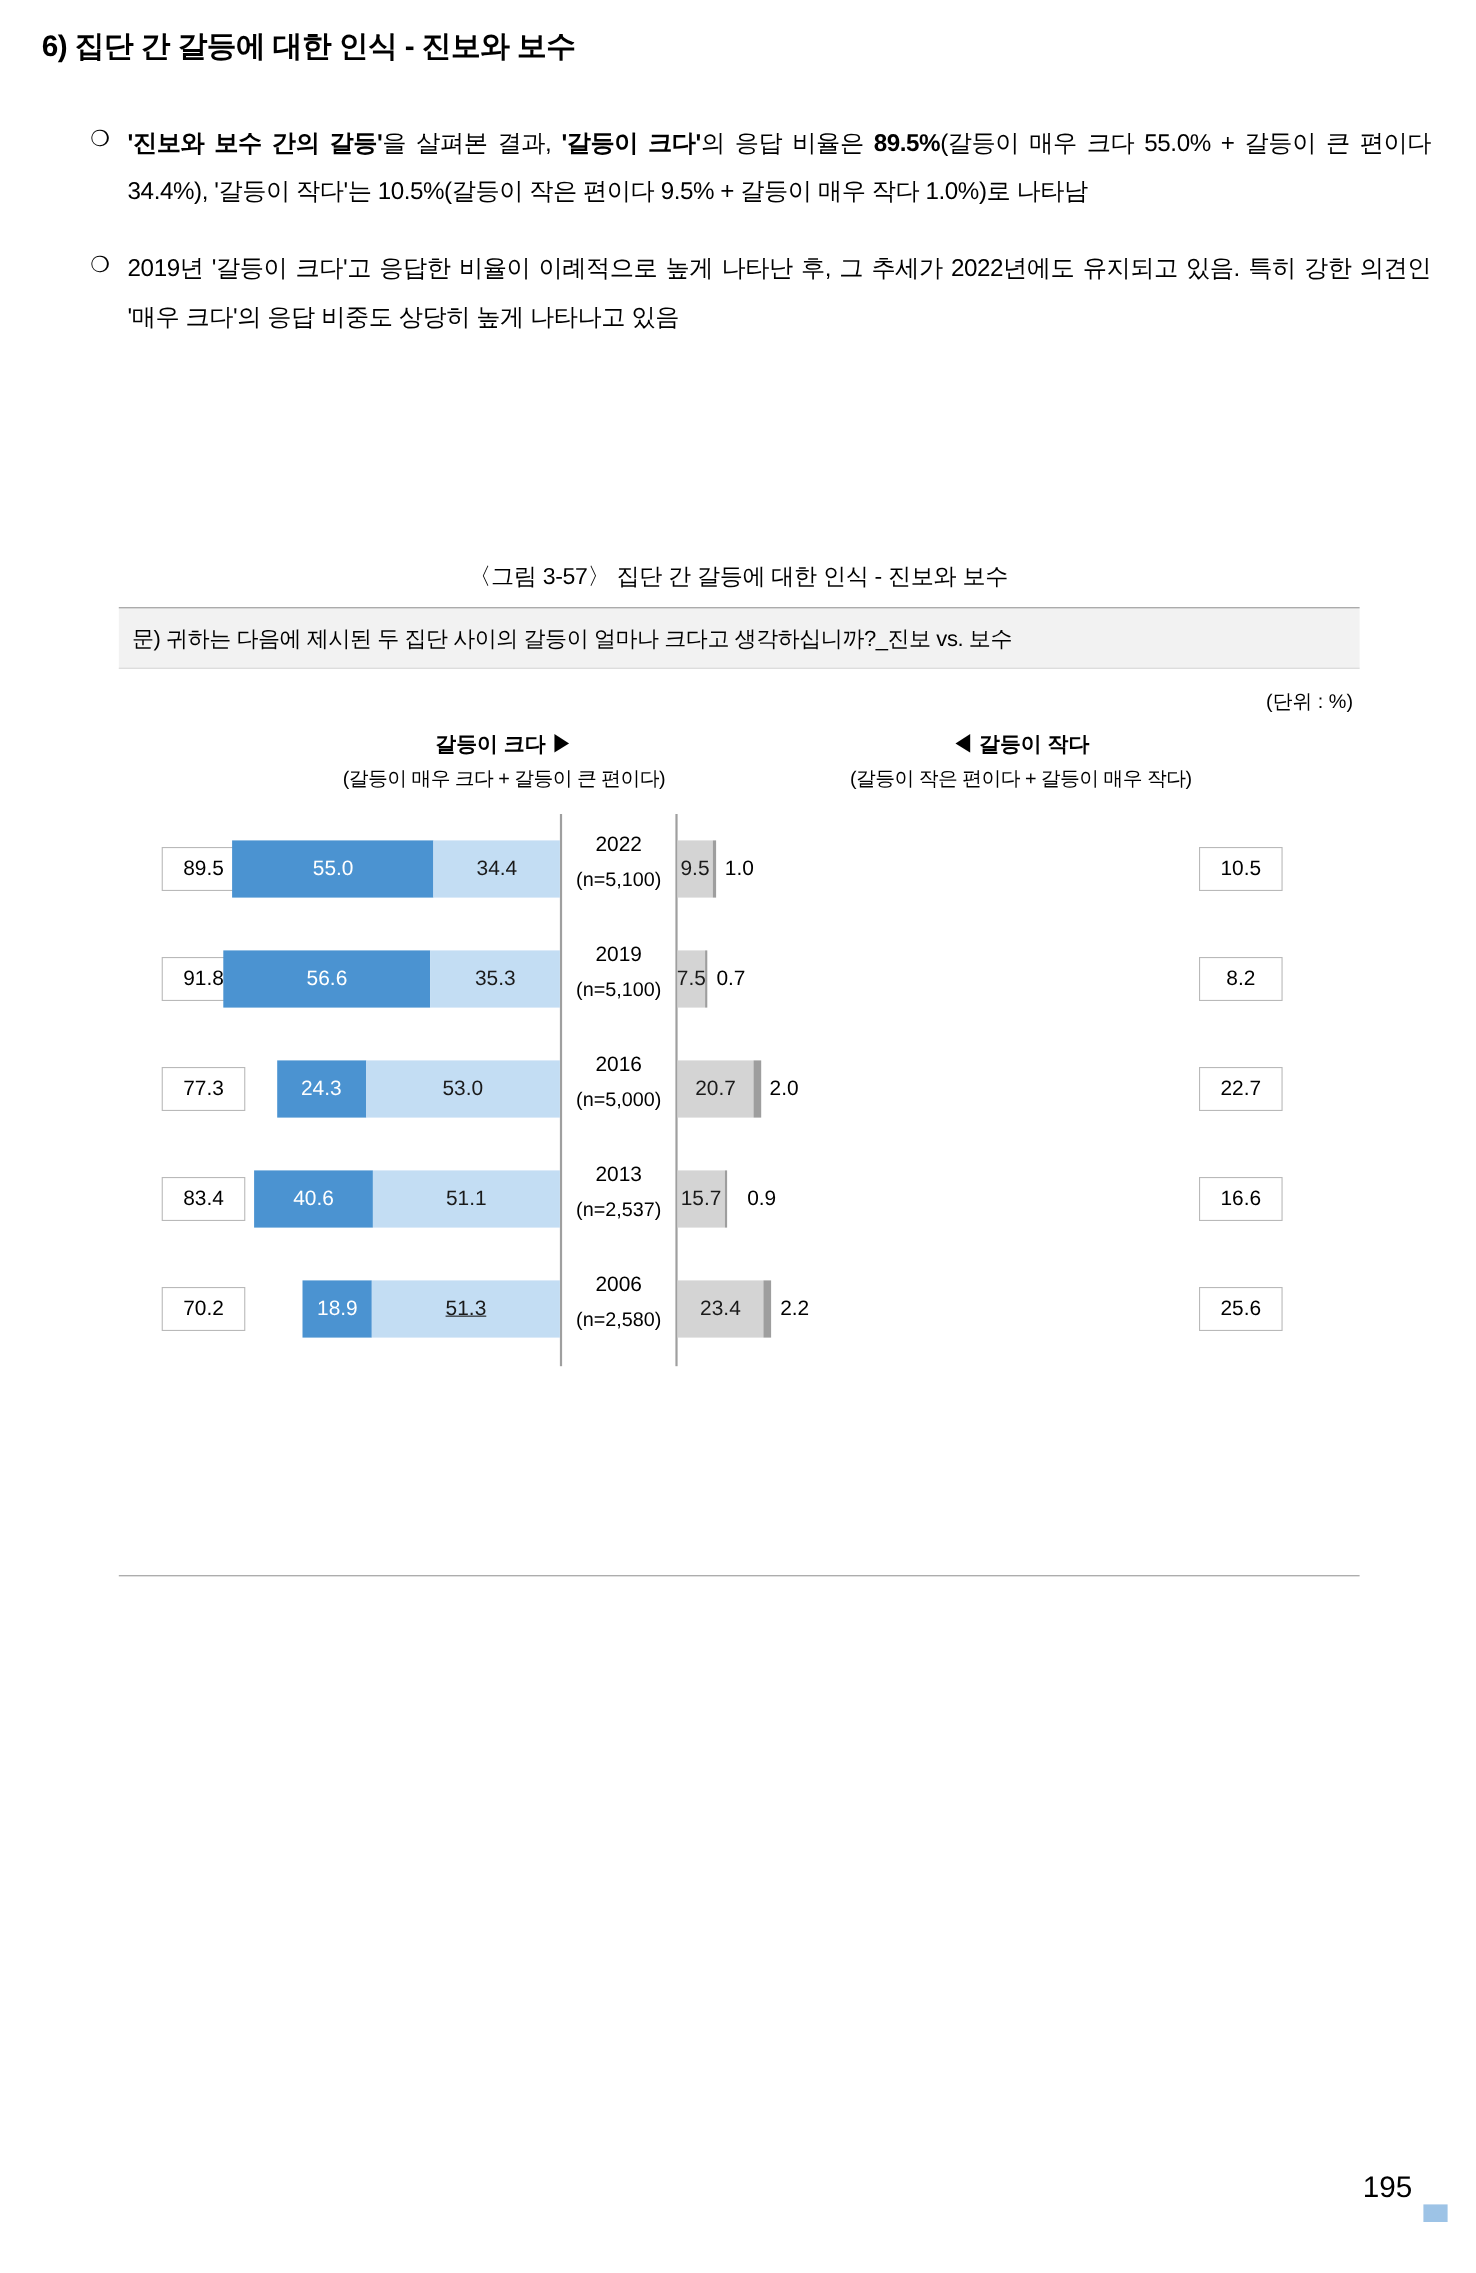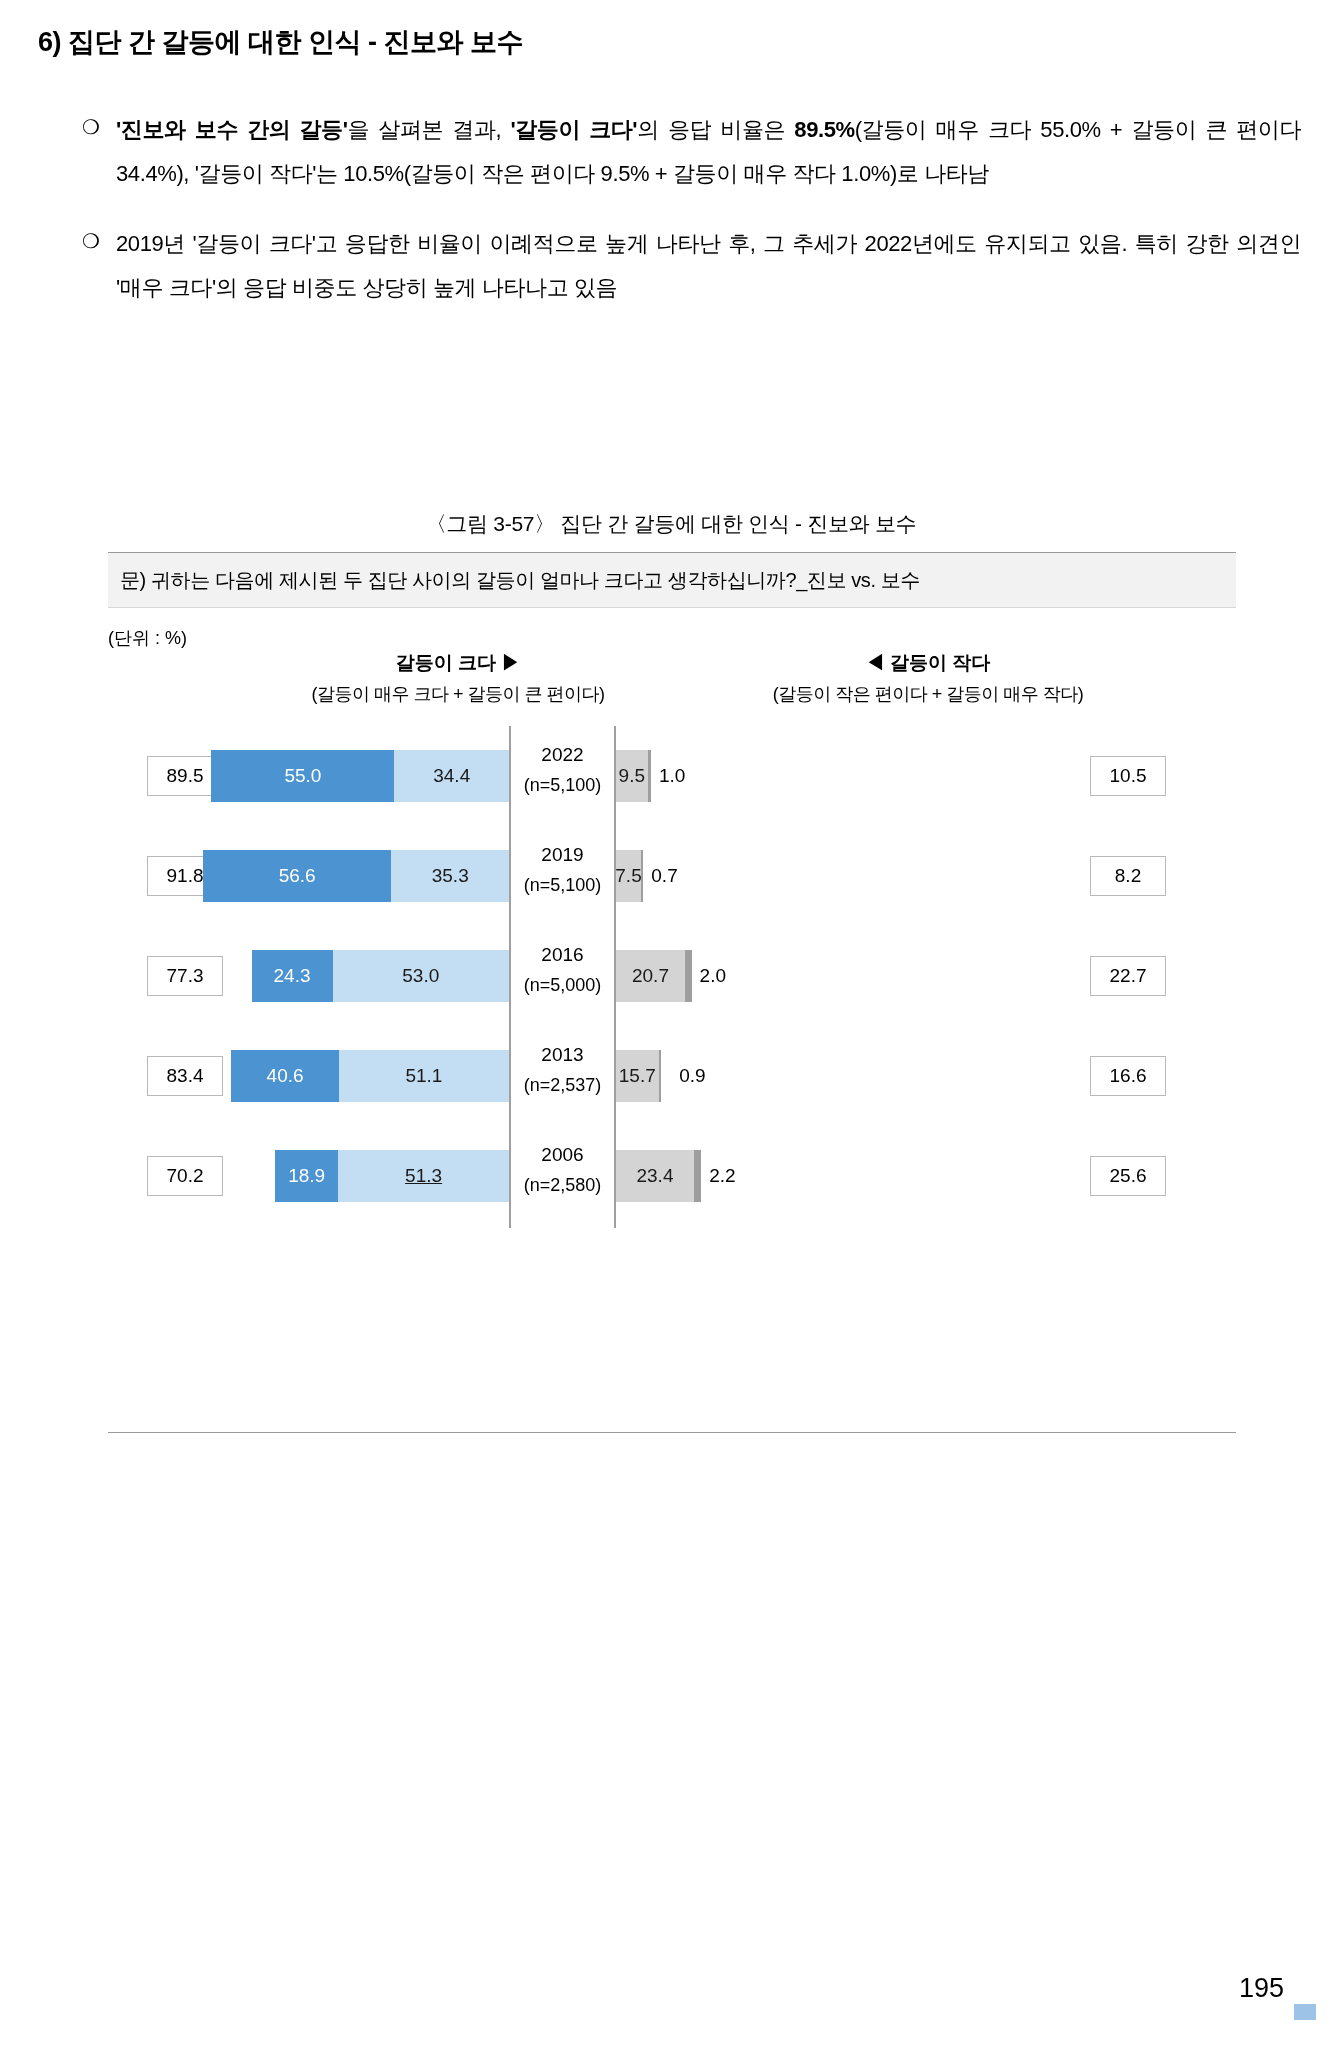--- a/index.html
+++ b/index.html
@@ -75,28 +75,30 @@
     background: #f2f2f2;
     border-top: 1.5px solid #9a9a9a;
     border-bottom: 1.5px solid #d8d8d8;
     display: flex;
     align-items: center;
     padding-left: 12px;
     font-size: 20px;
     letter-spacing: -0.4px;
   }
   .unit {
+    text-align: right;
     font-size: 18px;
     padding-right: 6px;
     margin-top: 18px;
   }
 
   .headers {
     position: relative;
     height: 74px;
+    margin-top: 14px;
   }
   .hdr-left {
     position: absolute;
     left: 140px;
     width: 420px;
     text-align: center;
   }
   .hdr-right {
     position: absolute;
     left: 610px;

